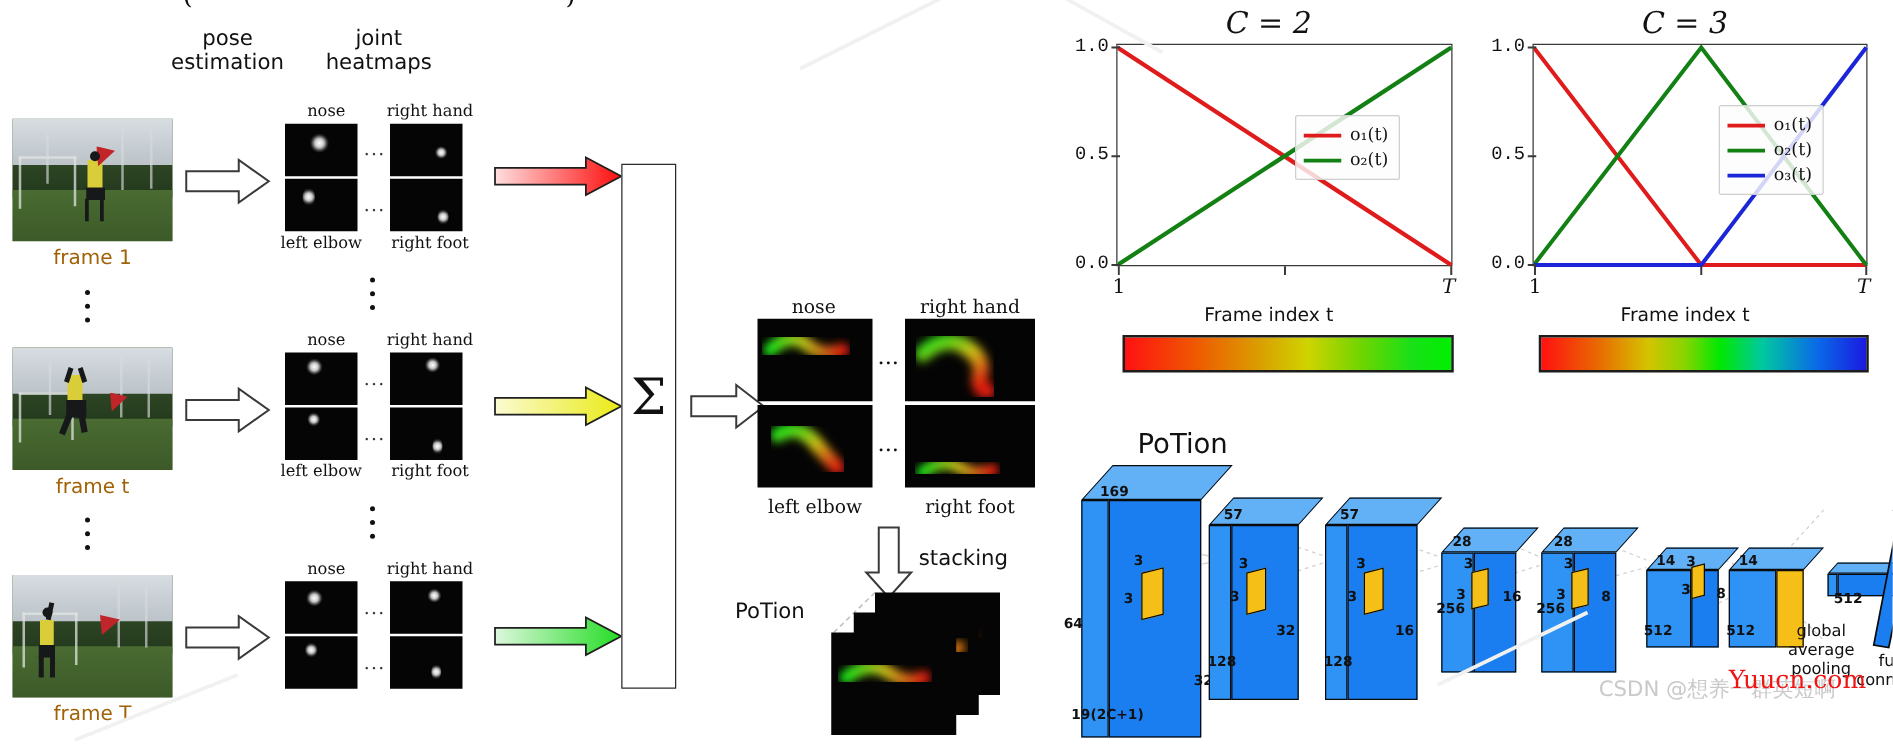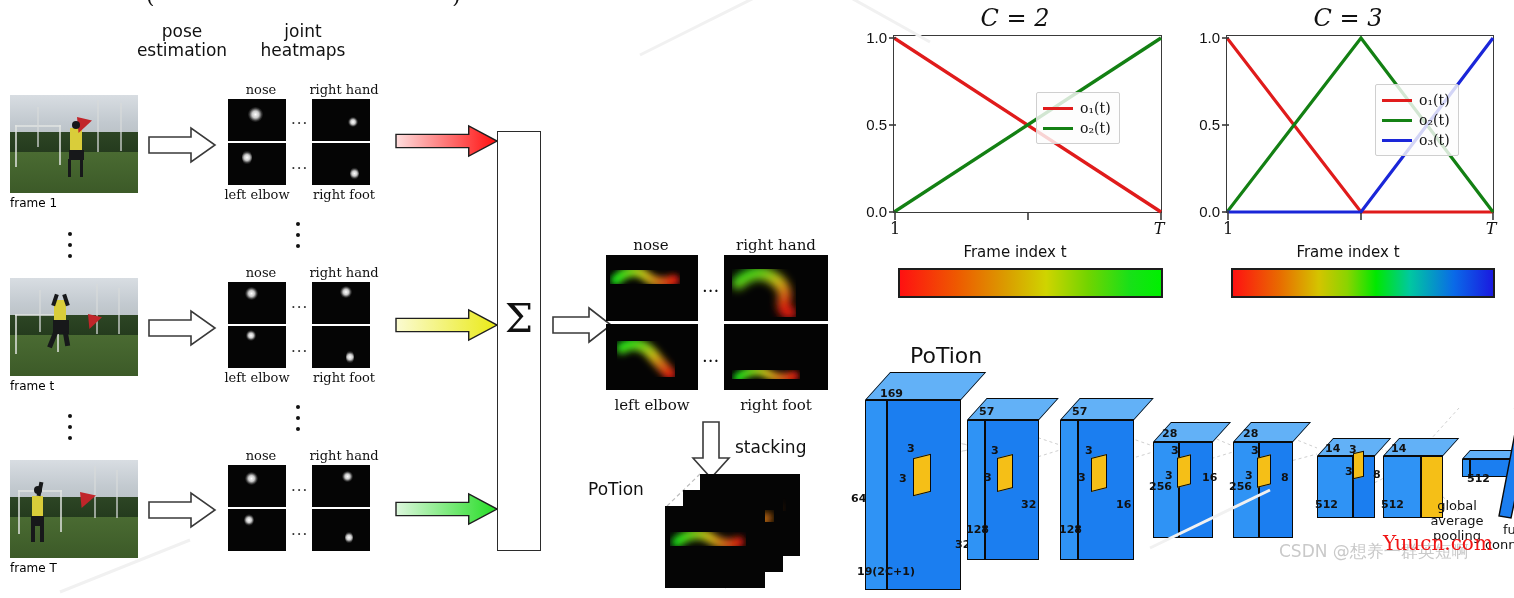--- a/index.html
+++ b/index.html
@@ -38,21 +38,21 @@
   .frame-grass {
     position:absolute; left:0; top:58%; width:100%; height:42%;
     background:linear-gradient(#4a6b32,#3c5a28);
   }
   .goalpost { position:absolute; background:rgba(225,228,225,.75); }
   .player-body { position:absolute; background:#d9cd3a; }
   .player-legs { position:absolute; background:#17181a; }
   .flag { position:absolute; background:#c1252a; }
   .pole { position:absolute; width:2px; background:rgba(215,218,218,.65); }
 
-  .frame-cap { font-size:12px; color:#000000; width:128px; }
+  .frame-cap { font-size:16px; color:#a16207; text-align:center; width:128px; }
 
   .vdots { width:4px; }
   .vdots i {
     display:block; width:4px; height:4px; border-radius:50%;
     background:#111; margin-bottom:7px;
   }
 
   
   .harrow { position:absolute; }
 
@@ -104,21 +104,21 @@
   .chart-wrap { position:absolute; }
   .plot {
     position:absolute; border:1.5px solid #3a3a3a; background:#fff;
   }
   .chart-title {
     position:absolute; width:100%; text-align:center;
     font-family:"DejaVu Serif", serif; font-style:italic; font-size:24px; color:#111;
   }
   .ytick {
     position:absolute; right:0; transform:translateY(-50%);
-    font-family:Liberation Sans, sans-serif; font-size:15px; color:#111;
+    font-family:Liberation Mono, monospace; font-size:15px; color:#111;
   }
   .xtick {
     position:absolute; transform:translateX(-50%);
     font-family:"DejaVu Serif", serif; font-size:16px; color:#111;
   }
   .xtick.ital { font-style:italic; }
   .xlabel {
     position:absolute; width:100%; text-align:center;
     font-family:"DejaVu Sans", sans-serif; font-size:15px; color:#111;
   }

